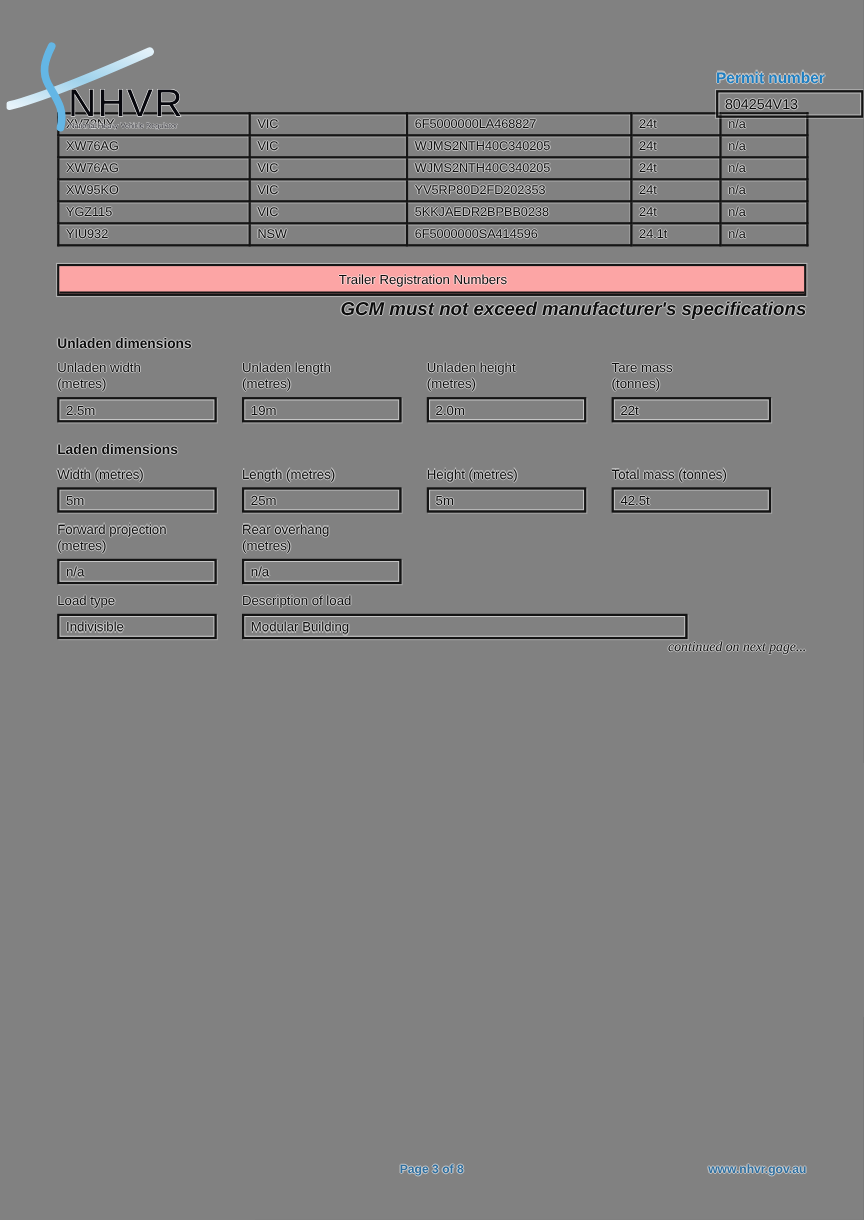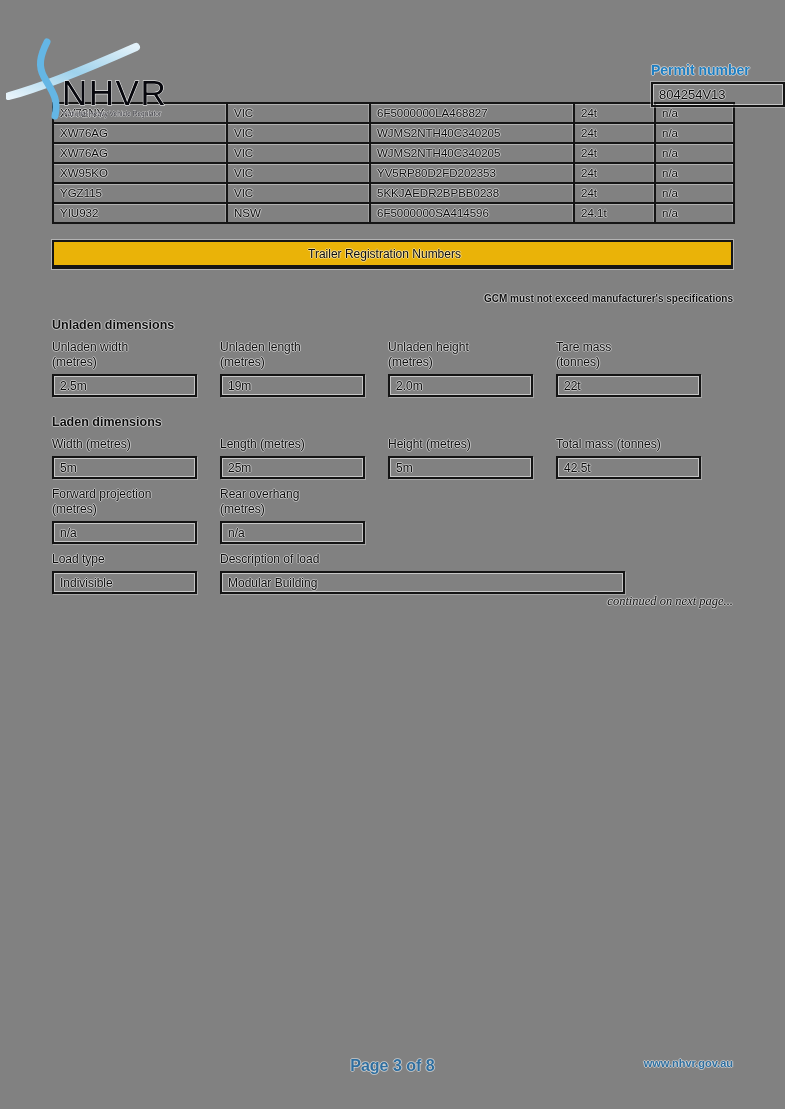--- a/index.html
+++ b/index.html
@@ -49,34 +49,34 @@
     box-shadow: inset 0 1px 0 rgba(255,255,255,.38), inset -1px 0 0 rgba(255,255,255,.25);
   }
 
   
   .trailer-box {
     margin-top:16px;
     border:2px solid #151515;
     box-shadow: 0 0 0 1px rgba(255,255,255,.4);
   }
   .trailer-head {
-    background:#eab308;
+    background:#fca5a5;
     text-align:center; font-size:12px;
     padding:5px 16px 4px 0;
     border-bottom:2px solid #151515;
   }
   .trailer-note {
     text-align:center; font-size:12px;
     padding:5px 0 4px 0;
     box-shadow: inset 0 0 0 1px rgba(255,255,255,.5);
   }
   .gcm-note {
-    margin-top:24px;
+    margin-top:2px;
     text-align:right;
-    font-size:10px; font-weight:bold;
+    font-size:17px; font-style:italic; font-weight:bold;
   }
 
   
   .section-heading { font-size:12.5px; font-weight:bold; }
   .mt14 { margin-top:14px; }
   .mt18 { margin-top:18px; }
   .fields { display:flex; gap:23px; margin-top:8px; }
   .field { width:145px; }
   .field.wide { width:405px; }
   .flabel { font-size:12px; white-space:pre-line; line-height:1.25; min-height:30px; margin-bottom:4px; }
@@ -91,21 +91,21 @@
   .continued {
     text-align:right;
     font-size:12.5px; font-style:italic;font-family:Liberation Serif, serif;
   }
 
   
   .footer { position:absolute; left:0; right:0; bottom:38px; height:14px; }
   .page-indicator {
     position:absolute; left:0; right:0;
     text-align:center;
-    font-size:16px; font-weight:bold; color:#2f6e9e;
+    font-size:11px; font-weight:bold; color:#2f6e9e;
   }
   .website {
     position:absolute; right:52px;
     font-size:11px; font-weight:bold; color:#2f6e9e;
   }
 </style>
 </head>
 <body>
 
 <div class="page">

